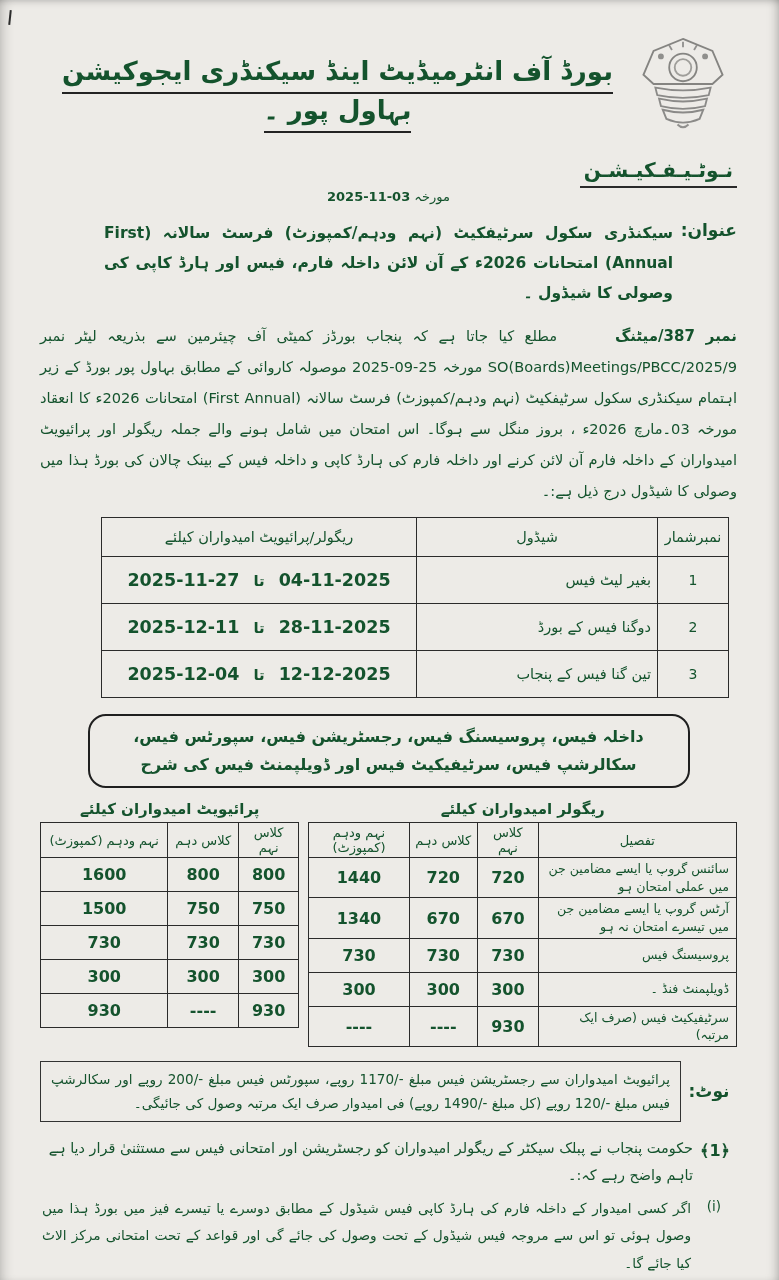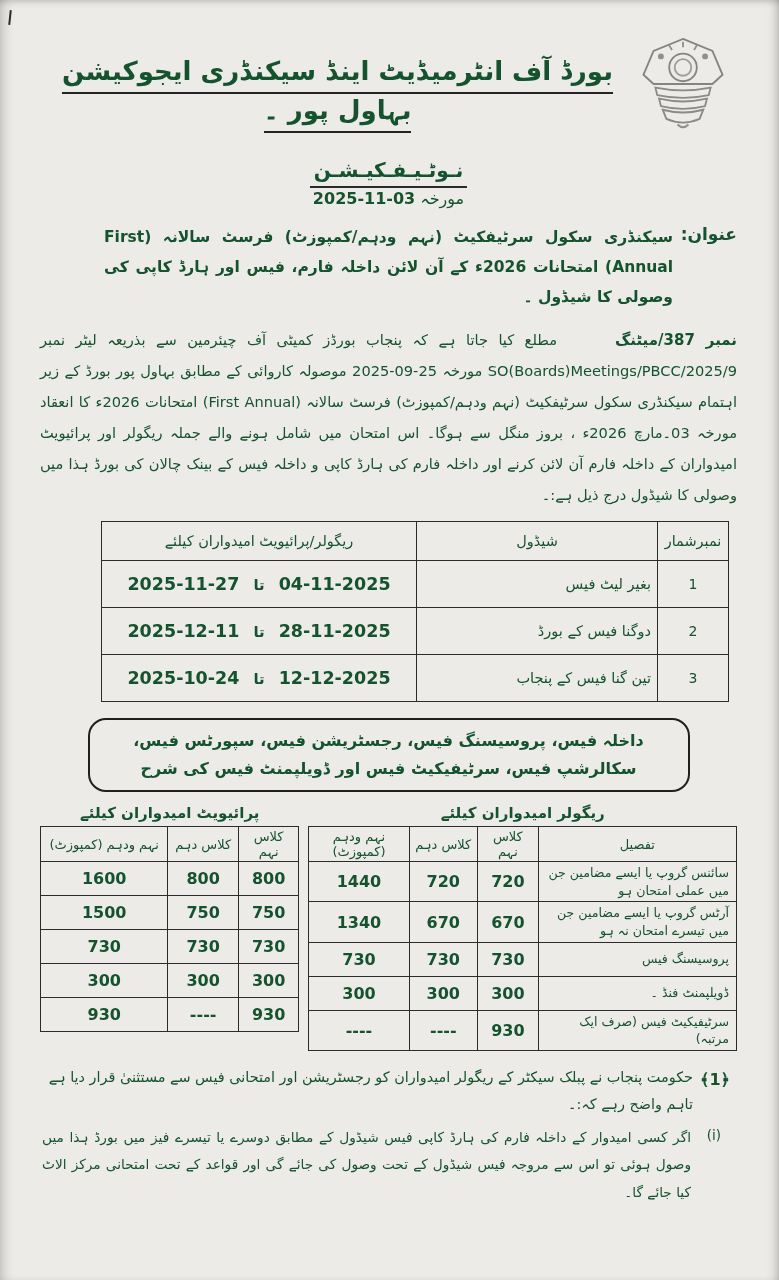--- a/index.html
+++ b/index.html
@@ -15,23 +15,23 @@
   .corner-mark{position:absolute;top:10px;left:9px;width:2px;height:15px;background:#2c2c2c;transform:rotate(6deg);}
   
   .masthead{display:flex;align-items:flex-start;}
   .emblem{width:108px;flex:0 0 108px;display:flex;justify-content:center;padding-top:2px;}
   .title-wrap{flex:1;text-align:center;padding-top:18px;padding-left:6px;}
   .main-title{
     display:inline;font-size:26px;font-weight:bold;line-height:1.5;
     border-bottom:2.2px solid #232323;padding-bottom:6px;letter-spacing:.5px;
   }
   
-  .notif-heading{text-align:center;margin-top:26px;}
+  .notif-heading{text-align:right;margin-top:26px;}
   .notif-heading span{font-size:20px;font-weight:bold;border-bottom:2px solid #2a2a2a;padding:0 4px 4px;letter-spacing:1px;}
-  .notif-date{text-align:center;font-size:16px;margin-top:7px;}
+  .notif-date{text-align:center;font-size:13px;margin-top:7px;}
   .notif-date .dt{font-weight:600;letter-spacing:.4px;}
   
   .subject-row{display:flex;margin-top:14px;}
   .subject-label{flex:0 0 64px;font-size:17px;font-weight:bold;padding-top:2px;}
   .subject-text{flex:1;font-size:15.5px;font-weight:bold;line-height:1.95;text-align:justify;padding-left:64px;}
   
   .body-para{margin-top:12px;font-size:14.6px;line-height:2.12;text-align:justify;}
   .refno{font-weight:bold;font-size:15px;}
   .ref-gap{display:inline-block;width:58px;}
   
@@ -136,21 +136,21 @@
         <td class="dates"><span>04-11-2025</span><span class="ta">تا</span><span>27-11-2025</span></td>
       </tr>
       <tr>
         <td class="sr">2</td>
         <td class="schd">دوگنا فیس کے بورڈ</td>
         <td class="dates"><span>28-11-2025</span><span class="ta">تا</span><span>11-12-2025</span></td>
       </tr>
       <tr>
         <td class="sr">3</td>
         <td class="schd">تین گنا فیس کے پنجاب</td>
-        <td class="dates"><span>12-12-2025</span><span class="ta">تا</span><span>24-10-2025</span></td>
+        <td class="dates"><span>12-12-2025</span><span class="ta">تا</span><span>04-12-2025</span></td>
       </tr>
     </tbody>
       </table>
 
     <div class="fees-box">داخلہ فیس، پروسیسنگ فیس، رجسٹریشن فیس، سپورٹس فیس، سکالرشپ فیس، سرٹیفیکیٹ فیس اور ڈویلپمنٹ فیس کی شرح</div>
 
     <div class="fee-tables">
 
       <div class="ft-col">
         <div class="caption">ریگولر امیدواران کیلئے</div>
@@ -228,20 +228,24 @@
           <tr>
             <td class="num">930</td>
             <td class="num">----</td>
             <td class="num">930</td>
           </tr>
         </tbody>
           </table>
       </div>
     </div>
 
+    <div class="note-row">
+      <div class="note-label">نوٹ:</div>
+      <div class="note-box">پرائیویٹ امیدواران سے رجسٹریشن فیس مبلغ -/1170 روپے، سپورٹس فیس مبلغ -/200 روپے اور سکالرشپ فیس مبلغ -/120 روپے (کل مبلغ -/1490 روپے) فی امیدوار صرف ایک مرتبہ وصول کی جائیگی۔</div>
+    </div>
 
     <div class="sec-heading">
       <div class="sec-marker">﴿1﴾</div>
       <div class="sec-title">حکومت پنجاب نے پبلک سیکٹر کے ریگولر امیدواران کو رجسٹریشن اور امتحانی فیس سے مستثنیٰ قرار دیا ہے تاہم واضح رہے کہ:۔</div>
     </div>
     <div class="item">
       <div class="item-no">(i)</div>
       <div class="item-text">اگر کسی امیدوار کے داخلہ فارم کی ہارڈ کاپی فیس شیڈول کے مطابق دوسرے یا تیسرے فیز میں بورڈ ہذا میں وصول ہوئی تو اس سے مروجہ فیس شیڈول کے تحت وصول کی جائے گی اور قواعد کے تحت امتحانی مرکز الاٹ کیا جائے گا۔</div>
     </div>
 

